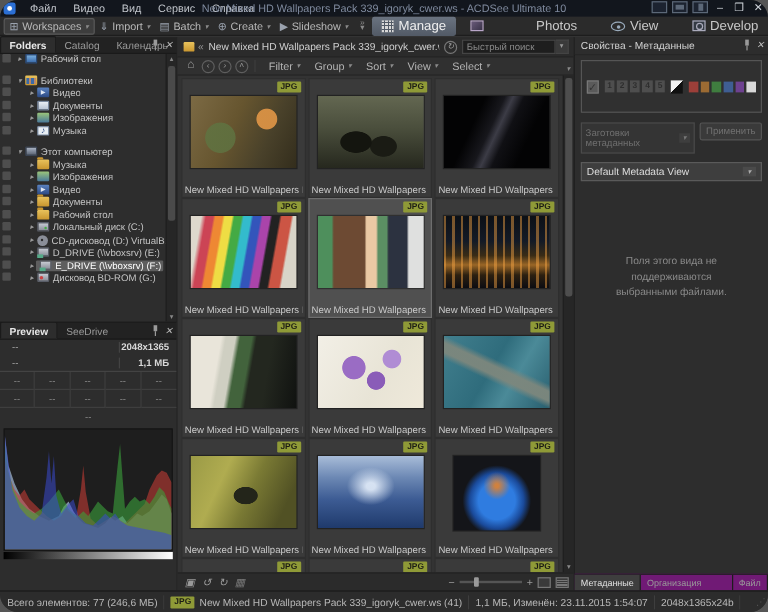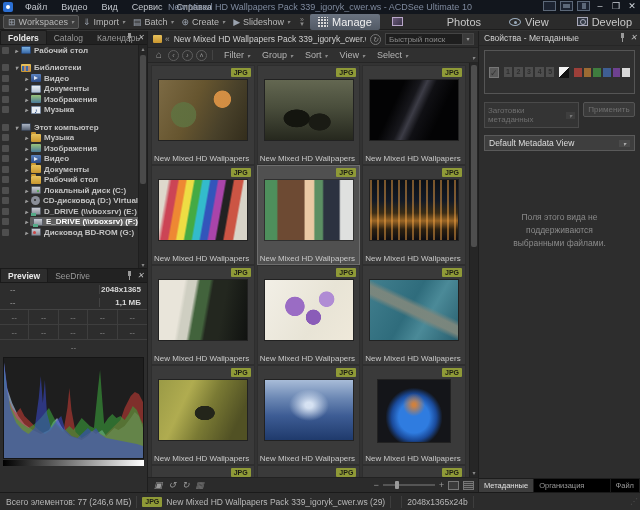--- a/index.html
+++ b/index.html
@@ -1,17 +1,17 @@
 <!DOCTYPE html>
 <html><head>
 <meta charset="utf-8">
 <style>
   * { box-sizing: border-box; margin: 0; padding: 0; }
   body { background:#555; font-family:"Liberation Sans", sans-serif; }
-  .window { position:relative; width:640px; height:510px; background:#333; overflow:hidden; color:#ccc; }
+  .window { position:relative; width:640px; height:510px; background:#333; overflow:hidden; color:#ccc;border-radius:15px; }
 
   
   .titlebar { position:absolute; top:0; left:0; right:0; height:14px; background:#12161d; display:flex; align-items:center; }
   .applogo { width:10px; height:10px; margin:0 5px 0 3px; background:#2b6fd4; border-radius:2px; position:relative; }
   .applogo::after { content:""; position:absolute; left:3px; top:3px; width:4px; height:4px; border-radius:50%; background:#fff; }
   .menuitem { font-size:9px; color:#c2c6cc; padding:0 7px; line-height:14px; }
   .wintitle { position:absolute; left:0; right:0; text-align:center; font-size:9px; color:#7f8a9e; pointer-events:none; }
   .winbtns { position:absolute; right:2px; top:1px; display:flex; align-items:center; gap:4px; }
   .laybtn { width:13px; height:10px; border:1px solid #5c6878; background:#1c2330; }
   .laybtn.b2::after{ content:""; display:block; margin:2px auto 0; width:7px; height:4px; background:#5c6878; }
@@ -52,21 +52,21 @@
   .paneicons { position:absolute; right:3px; top:2px; display:flex; gap:5px; }
   .pinico { width:5px; height:9px; position:relative; }
   .pinico::before { content:""; position:absolute; top:0; left:1px; width:3px; height:5px; background:#9a9a9a; }
   .pinico::after { content:""; position:absolute; top:5px; left:2px; width:1px; height:4px; background:#9a9a9a; }
   .xico { font-size:8px; color:#bbb; line-height:9px; }
 
   
   .tree { position:absolute; top:14px; left:0; right:0; bottom:224px; overflow:hidden; }
   .treescroll { position:absolute; right:0; top:0; bottom:0; width:9px; background:#262626; border-left:1px solid #1f1f1f; font-size:6px; color:#888; text-align:center; }
   .treescroll .thumb { position:absolute; left:1px; right:1px; top:10px; height:58%; background:#4a4a4a; border-radius:2px; }
-  .trow { display:flex; align-items:center; height:10.5px; position:relative; font-size:8px; color:#c4c4c4; white-space:nowrap;font-weight:bold; }
+  .trow { display:flex; align-items:flex-start; height:10.5px; position:relative; font-size:8px; color:#c4c4c4; white-space:nowrap; }
   .gut { position:absolute; left:2px; width:7px; height:7px; background:#4e4e4e; border-radius:1px; }
   .arr { font-size:6px; color:#9a9a9a; width:7px; text-align:center; flex:none; }
   .lv0 { padding-left:13px; } .lv1 { padding-left:23px; }
   .ticon { width:10px; height:8px; margin:0 3px 0 1px; flex:none; border-radius:1px; position:relative; }
   .i-folder { background:linear-gradient(#e8c25c,#c9962f); }
   .i-folder::before{ content:""; position:absolute; top:-2px; left:0; width:5px; height:2px; background:#c9962f; border-radius:1px 1px 0 0; }
   .i-desktop { background:linear-gradient(#7ab0e0,#3a6aa8); border:1px solid #2a4a78; }
   .i-lib { background:linear-gradient(#e8c25c,#c9962f); }
   .i-lib::after{ content:""; position:absolute; inset:2px 1px 1px; background:repeating-linear-gradient(90deg,#3a6aa8 0 2px,#b86 2px 4px); }
   .i-video { background:linear-gradient(#5a82c0,#2c4a84); }
@@ -156,21 +156,21 @@
   .num { width:10px; height:10px; background:#4e4e4e; color:#2e2e2e; font-size:7px; font-weight:bold; text-align:center; line-height:10px; }
   .tagsq { width:11px; height:11px; background:linear-gradient(315deg,#111 50%,#f2f2f2 50%); margin:0 3px; }
   .csq { width:9px; height:9px; }
   .presetrow { display:flex; gap:4px; margin:8px 5px 0; }
   .presetcombo { flex:1; height:26px; background:#343434; border:1px solid #4a4a4a; color:#6f6f6f; font-size:8px; display:flex; align-items:center; padding:0 3px; }
   .presetcombo .dd { margin-left:auto; width:10px; text-align:center; background:#3e3e3e; font-size:6px; color:#777; }
   .applybtn { width:52px; height:15px; background:#3a3a3a; border:1px solid #555; color:#707070; font-size:8px; text-align:center; line-height:14px; border-radius:2px; }
   .viewcombo { margin:7px 5px 0; height:16px; background:#3e3e3e; border:1px solid #5a5a5a; color:#dedede; font-size:8.5px; display:flex; align-items:center; padding:0 4px; }
   .viewcombo .dd { margin-left:auto; width:11px; text-align:center; background:#4a4a4a; font-size:6px; color:#aaa; }
   .propmsg { margin:60px 14px 0; font-size:8.5px; color:#8a8a8a; text-align:center; line-height:1.5; }
-  .proptabs { position:absolute; bottom:0; left:0; right:0; height:14px; display:flex; background:#000000; border-top:1px solid #1c1c1c; }
+  .proptabs { position:absolute; bottom:0; left:0; right:0; height:14px; display:flex; background:#701a75; border-top:1px solid #1c1c1c; }
   .proptab { font-size:7.5px; color:#9a9a9a; padding:2px 5px 0; border-right:1px solid #1c1c1c; }
   .proptab.active { background:#3e3e3e; color:#e0e0e0; }
 
   
   .statusbar { position:absolute; bottom:0; left:0; right:0; height:18px; background:#2c2c2c; border-top:1px solid #1a1a1a; display:flex; align-items:center; font-size:8.5px; color:#b8b8b8; }
   .ssep { width:1px; height:12px; background:#1e1e1e; border-right:1px solid #3e3e3e; margin:0 5px; }
   .sbadge { background:#8f9a37; color:#1c1c14; font-size:7px; font-weight:bold; padding:0 3px; border-radius:1px; line-height:10px; }
   .grip { margin-left:auto; margin-right:2px; color:#555; font-size:8px; }
 </style>
 </head>
@@ -600,21 +600,22 @@
         <span class="proptab">Организация данных</span>
         <span class="proptab">Файл</span>
       </div>
     </div>
   </div>
 
   <div class="statusbar">
     <span style="margin-left:6px;">Всего элементов: 77  (246,6 МБ)</span>
     <i class="ssep"></i>
     <span class="sbadge">JPG</span>
-    <span style="margin-left:4px;">New Mixed HD Wallpapers Pack 339_igoryk_cwer.ws (29)</span>
+    <span style="margin-left:4px;">New Mixed HD Wallpapers Pack 339_igoryk_cwer.ws (41)</span>
     <i class="ssep"></i>
+    <span>1,1 МБ, Изменён: 23.11.2015 1:54:07</span>
     <i class="ssep"></i>
     <span>2048x1365x24b</span>
     <i class="ssep"></i>
     <span class="grip">⋰</span>
   </div>
 
 </div>
 
 </body></html>

